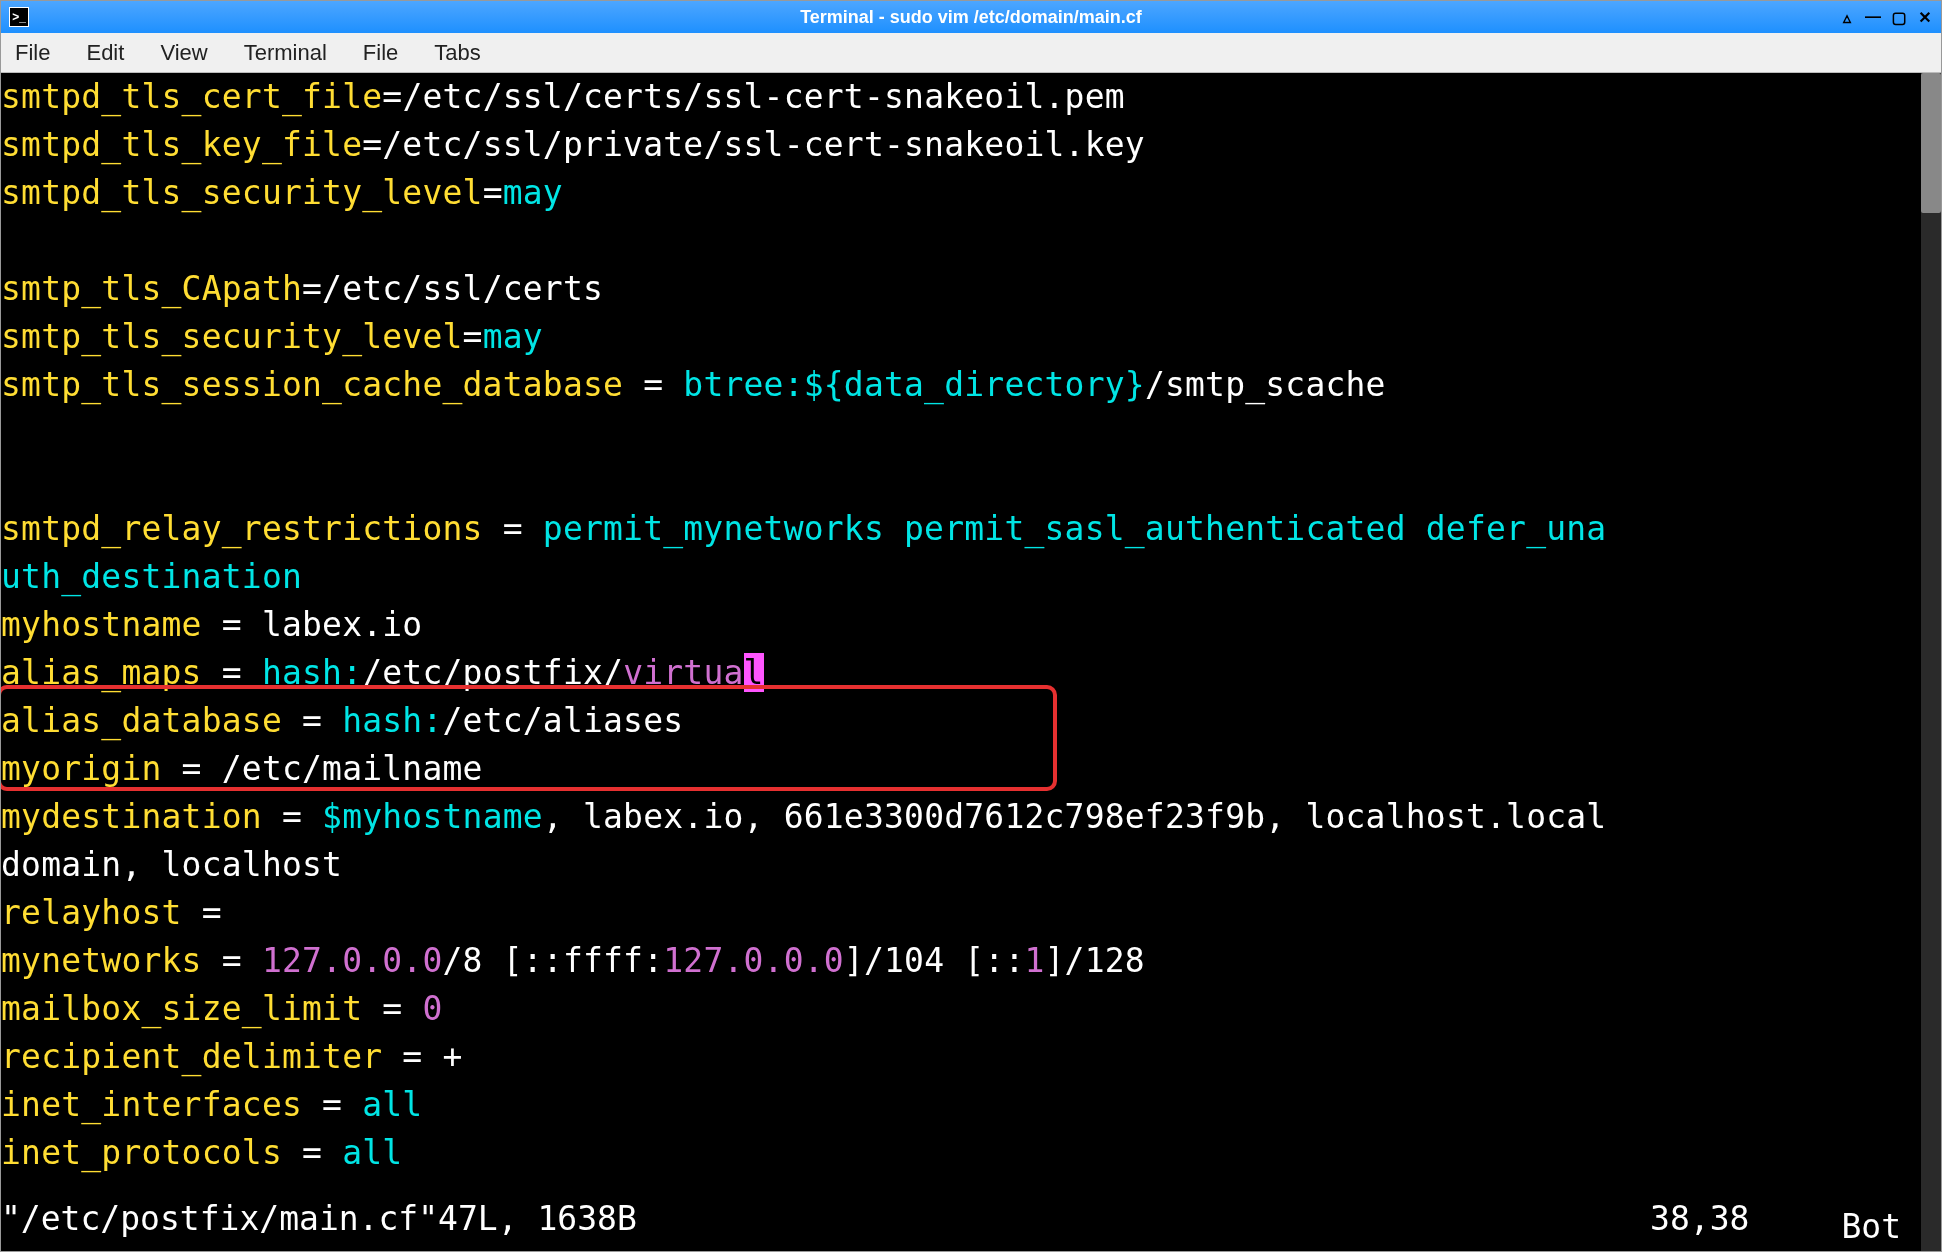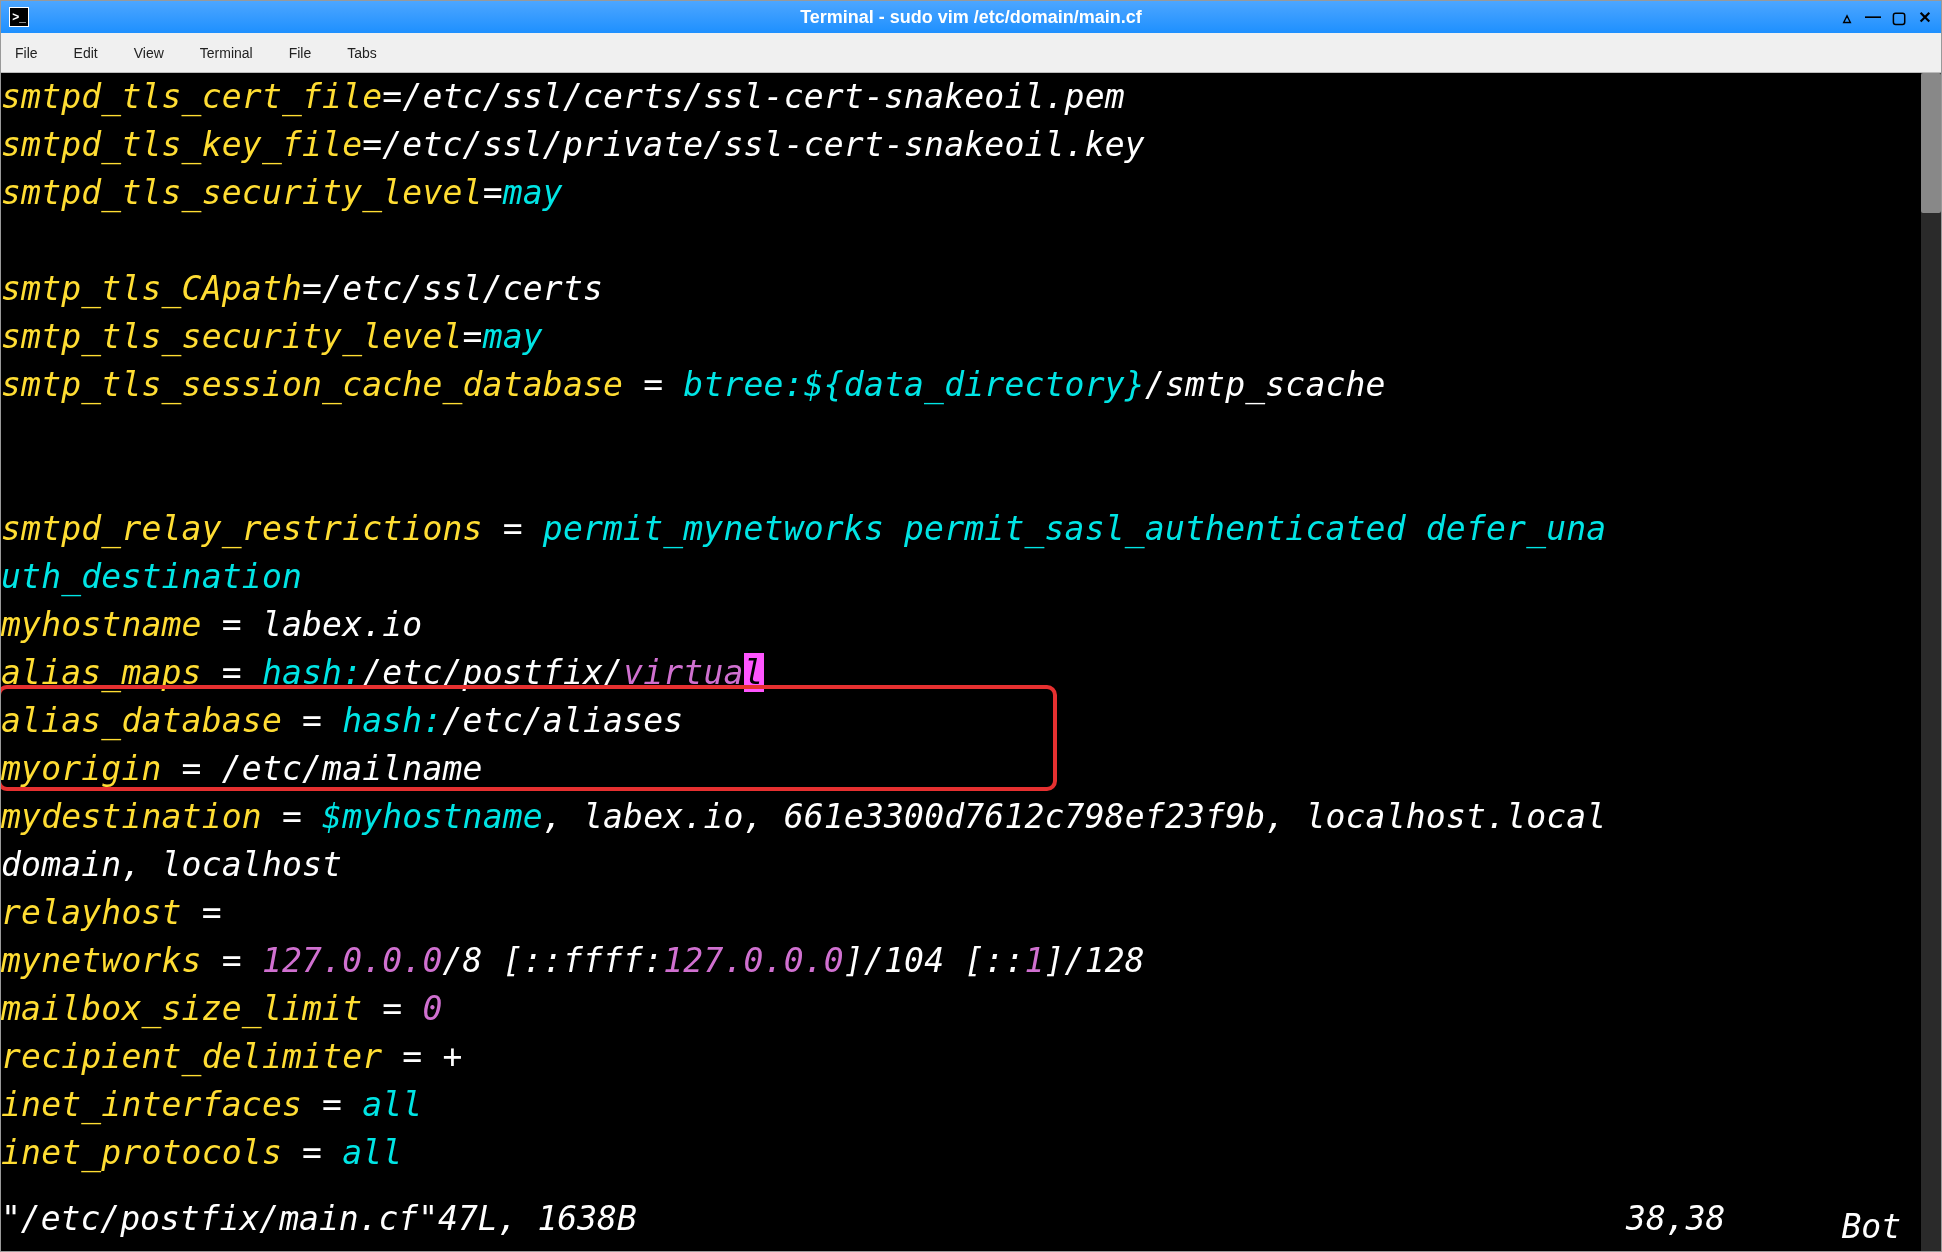--- a/index.html
+++ b/index.html
@@ -2,23 +2,23 @@
 <html><head>
 <meta charset="utf-8">
 <style>
   * { margin: 0; padding: 0; box-sizing: border-box; }
   html, body { width: 1942px; height: 1252px; overflow: hidden; font-family: sans-serif; background: #e0e0e0; }
   .window { width: 100%; height: 100%; display: flex; flex-direction: column; border: 1px solid #999; }
   .titlebar { height: 32px; background: linear-gradient(to bottom,#4da6ff,#1e90ff); display: flex; align-items: center; justify-content: center; position: relative; color: #fff; font-weight: bold; font-size: 18px; }
   .titlebar .title-icon { position: absolute; left: 8px; width: 20px; height: 20px; background: #000; border: 1px solid #fff; display: flex; align-items: center; justify-content: center; font-size: 12px; }
   .titlebar .win-controls { position: absolute; right: 6px; display: flex; gap: 6px; align-items: center; }
   .titlebar .ctrl { width: 20px; height: 20px; display:flex; align-items:center; justify-content:center; color:#000; font-size:16px; cursor:pointer; }
-  .menubar { height: 40px; background: #f0f0f0; border-bottom: 1px solid #bbb; display:flex; align-items:center; padding: 0 10px; gap: 28px; font-size: 14px; color:#222; }
+  .menubar { height: 40px; background: #f0f0f0; border-bottom: 1px solid #bbb; display:flex; align-items:center; padding: 0 10px; gap: 28px; font-size: 22px; color:#222; }
   .menubar .menu-item { cursor: pointer; padding: 2px 4px; }
-  .terminal-body { flex: 1; background:#000; position: relative; overflow:hidden;font-style:italic; }
+  .terminal-body { flex: 1; background:#000; position: relative; overflow:hidden; }
   .terminal-text { font-family: "DejaVu Sans Mono","Liberation Mono",monospace; font-size: 33px; line-height: 48px; color:#fff; white-space: pre; letter-spacing: 0.2px; padding: 0; }
   .key { color:#ffdd33; }
   .val { color:#00e5e5; }
   .num { color:#d070d0; }
   .highlight-box { position:absolute; border: 4px solid #e63030; border-radius: 10px; pointer-events:none; }
   .cursor { background:#ff55ff; color:#000; }
   .status-line { position:absolute; bottom:0; left:0; right:0; color:#fff; font-family: "DejaVu Sans Mono",monospace; font-size:33px; line-height:48px; display:flex; }
   .status-line .fname { flex: 0 0 auto; }
   .status-line .spacer { flex:1; }
   .scrollbar-track { position:absolute; right:0; top:0; bottom:0; width:20px; background:#2a2a2a; }
@@ -71,19 +71,19 @@
 <span class="key">mailbox_size_limit</span><span> = </span><span class="num">0</span>
 <span class="key">recipient_delimiter</span><span> = </span><span>+</span>
 <span class="key">inet_interfaces</span><span> = </span><span class="val">all</span>
 <span class="key">inet_protocols</span><span> = </span><span class="val">all</span>
 </div>
     <div id="hibox" class="highlight-box" style="top: 612px; left: -4px; width: 1060px; height: 106px;"></div>
     <div class="status-line">
       <span class="fname">"/etc/postfix/main.cf"</span>
         <span> 47L, 1638B</span>
       <span class="spacer"></span>
-      <span style="margin-right:116px;">38,38</span>
+      <span style="margin-right:92px;">38,38</span>
       <span style="margin-right:40px;margin-top:8px;">Bot</span>
     </div>
     <div class="scrollbar-track"></div>
     <div class="scrollbar-thumb"></div>
   </div>
 </div>
 
 </body></html>

